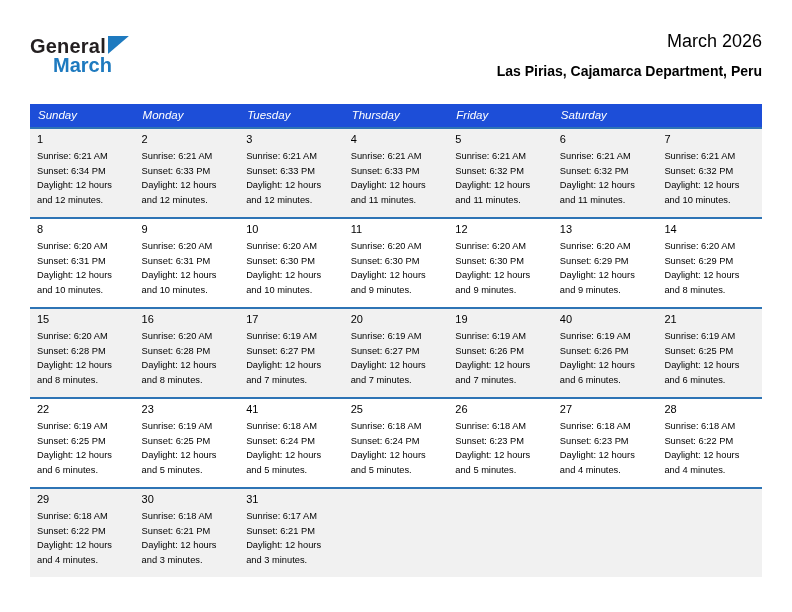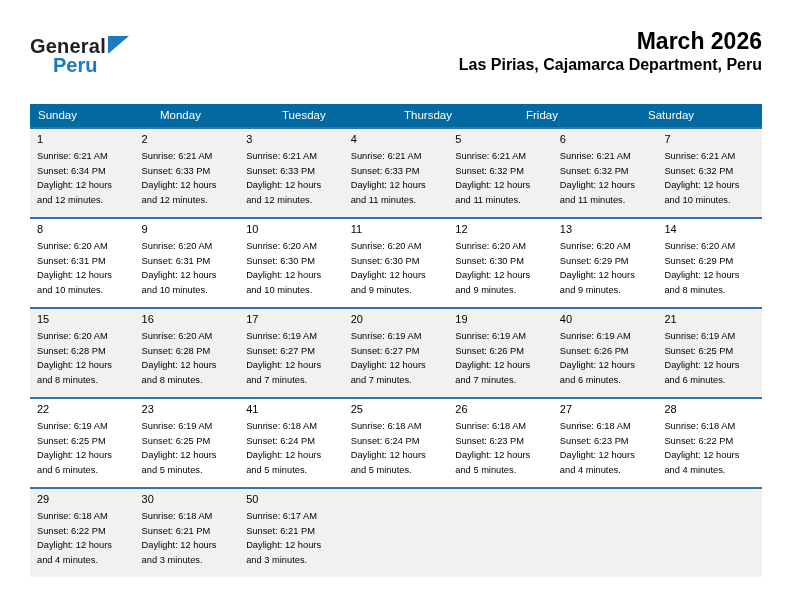--- a/index.html
+++ b/index.html
@@ -12,47 +12,47 @@
   .top-bar { display: flex; justify-content: space-between; align-items: flex-start; height: 66px; }
 
   .logo { margin-top: 10px; line-height: 1; }
   .logo-row { display: flex; align-items: flex-start; }
   .logo-general { font-size: 20px; font-weight: bold; color: #231f20; letter-spacing: 0.2px; }
   .logo-triangle { display: inline-block; width: 21px; height: 18px; margin-left: 2px; background: #1e7abf;
                    clip-path: polygon(0 0, 100% 0, 0 100%); }
   .logo-blue { display: block; font-size: 20px; font-weight: bold; color: #1e7abf; margin-left: 23px; margin-top: -1px; }
 
   .title-block { text-align: right; }
-  .month-title { font-size: 23px; font-weight: 700; color: #000; line-height: 30px; }
-  .location-subtitle { font-size: 16px; font-weight: bold; color: #000; }
+  .month-title { font-size: 18px; font-weight: 400; color: #000; line-height: 30px; }
+  .location-subtitle { font-size: 14px; font-weight: bold; color: #000; margin-top: 7px; }
 
   
   .calendar { margin-top: 12px; }
-  .day-headers { display: grid; grid-template-columns: repeat(6, 1fr); background: #0369a1; }
+  .day-headers { display: grid; grid-template-columns: repeat(7, 1fr); background: #1d4ed8; font-style: italic; }
   .day-header { color: #ffffff; font-size: 11.5px; font-weight: 400; padding: 5px 4px 6px 8px; }
 
   .week-row { display: grid; grid-template-columns: repeat(7, 1fr); border-top: 2px solid #2e74b5; min-height: 90px; background: #ffffff; }
   .week-row.alt { background: #f1f1f1; }
 
   .day-cell { padding: 3px 5px 4px 7px; }
   .day-number { font-size: 11px; color: #000; margin-bottom: 3px; line-height: 14px; }
   .day-info-line { font-size: 9.3px; color: #000; line-height: 14.5px; white-space: nowrap; }
 </style>
 </head>
 <body>
 
 <div class="page">
 
   <div class="top-bar">
     <div class="logo">
       <div class="logo-row">
         <span class="logo-general">General</span>
         <span class="logo-triangle"></span>
       </div>
-      <span class="logo-blue">Peru</span>
+      <span class="logo-blue">March</span>
     </div>
     <div class="title-block">
       <div class="month-title">March 2026</div>
       <div class="location-subtitle">Las Pirias, Cajamarca Department, Peru</div>
     </div>
   </div>
 
   <div class="calendar">
     <div class="day-headers">
       <div class="day-header">Sunday</div>
@@ -276,21 +276,21 @@
             <div class="day-info-line">and 4 minutes.</div>
           </div>
           <div class="day-cell">
             <div class="day-number">30</div>
             <div class="day-info-line">Sunrise: 6:18 AM</div>
             <div class="day-info-line">Sunset: 6:21 PM</div>
             <div class="day-info-line">Daylight: 12 hours</div>
             <div class="day-info-line">and 3 minutes.</div>
           </div>
           <div class="day-cell">
-            <div class="day-number">50</div>
+            <div class="day-number">31</div>
             <div class="day-info-line">Sunrise: 6:17 AM</div>
             <div class="day-info-line">Sunset: 6:21 PM</div>
             <div class="day-info-line">Daylight: 12 hours</div>
             <div class="day-info-line">and 3 minutes.</div>
           </div>
           <div class="day-cell"></div>
           <div class="day-cell"></div>
           <div class="day-cell"></div>
           <div class="day-cell"></div>
         </div>

